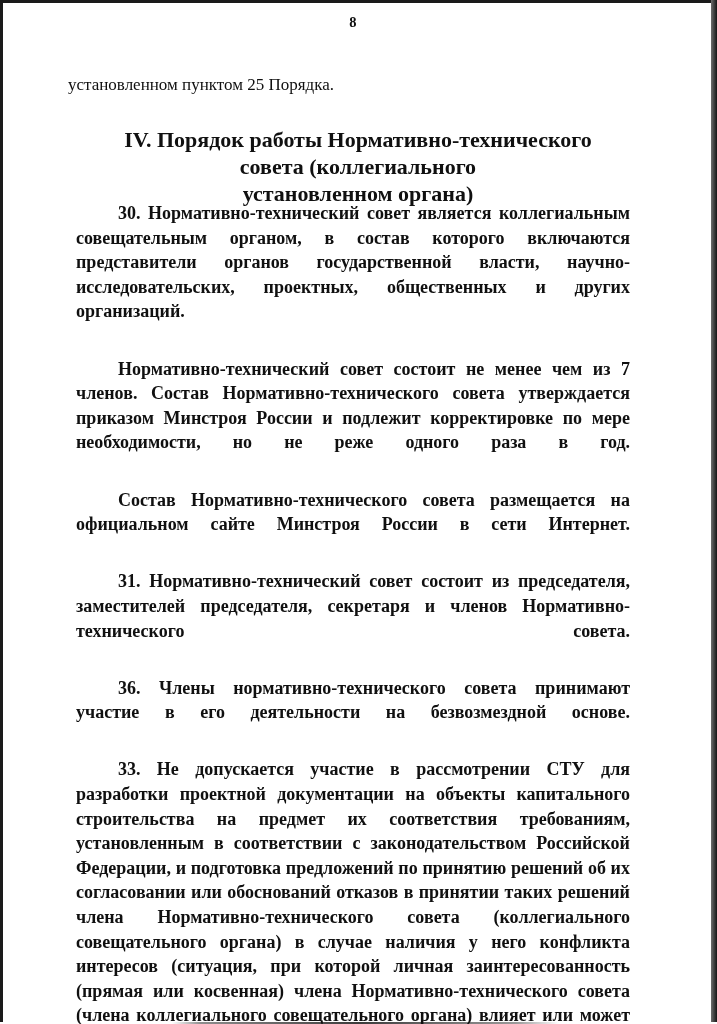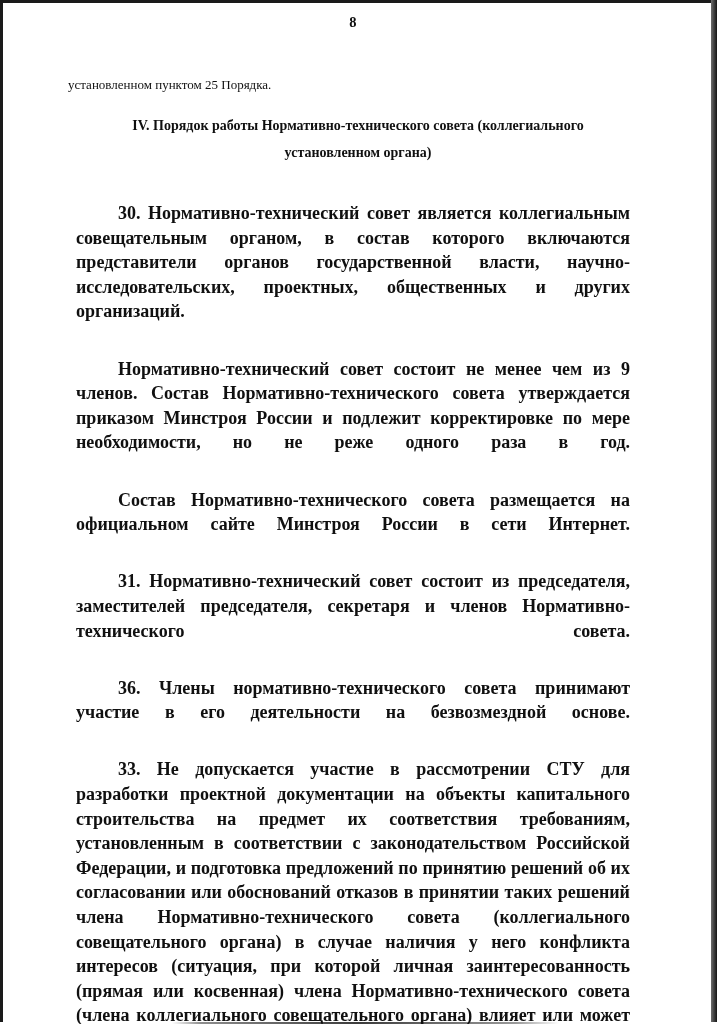--- a/index.html
+++ b/index.html
@@ -49,31 +49,31 @@
     font-size: 14.5px;
     font-weight: 700;
     letter-spacing: 0.2px;
   }
 
   .lead-line {
     position: absolute;
     left: 0;
     top: 72px;
     width: 570px;
-    font-size: 13px;
+    font-size: 17px;
     line-height: 25px;
   }
 
   .section-heading {
     position: absolute;
     left: 30px;
-    top: 112px;
+    top: 126px;
     width: 520px;
     text-align: center;
-    font-size: 14px;
+    font-size: 22px;
     font-weight: 700;
     line-height: 27px;
   }
 
   .body-block {
     position: absolute;
     left: 0;
     top: 193px;
     width: 570px;
   }
@@ -117,21 +117,21 @@
     <div class="lead-line">установленном пунктом 25 Порядка.</div>
 
     <div class="section-heading">
       <span>IV. Порядок работы Нормативно-технического совета (коллегиального</span>
       <br>
       <span>установленном органа)</span>
     </div>
 
     <div class="body-block">
       <p class="para">30.  Нормативно-технический совет является коллегиальным совещательным органом, в состав которого включаются представители органов государственной власти, научно-исследовательских, проектных, общественных и других организаций.</p>
-      <p class="para">Нормативно-технический совет состоит не менее чем из 9 членов. Состав Нормативно-технического совета утверждается приказом Минстроя России и подлежит корректировке по мере необходимости, но не реже одного раза в год.</p>
+      <p class="para">Нормативно-технический совет состоит не менее чем из 7 членов. Состав Нормативно-технического совета утверждается приказом Минстроя России и подлежит корректировке по мере необходимости, но не реже одного раза в год.</p>
       <p class="para">Состав Нормативно-технического совета размещается на официальном сайте Минстроя России в сети Интернет.</p>
       <p class="para">31. Нормативно-технический совет состоит из председателя, заместителей председателя, секретаря и членов Нормативно-технического совета.</p>
       <p class="para wide-gaps">36. Члены нормативно-технического совета принимают участие в его деятельности на безвозмездной основе.</p>
       <p class="para">33. Не допускается участие в рассмотрении СТУ для разработки проектной документации на объекты капитального строительства на предмет их соответствия требованиям, установленным в соответствии с законодательством Российской Федерации, и подготовка предложений по принятию решений об их согласовании или обоснований отказов в принятии таких решений члена Нормативно-технического совета (коллегиального совещательного органа) в случае наличия у него конфликта интересов (ситуация, при которой личная заинтересованность (прямая или косвенная) члена Нормативно-технического совета (члена коллегиального совещательного органа) влияет или может повлиять на надлежащее исполнение им его обязанностей и при которой возникает или может возникнуть противоречие между личной заинтересованностью члена Нормативно-технического совета (члена коллегиального совещательного органа) и задачами Нормативно-технического совета (коллегиального совещательного органа) и (или) иных обстоятельств, препятствующих его объективности.</p>
 
     </div>
 
   </div>
 </div>
 

